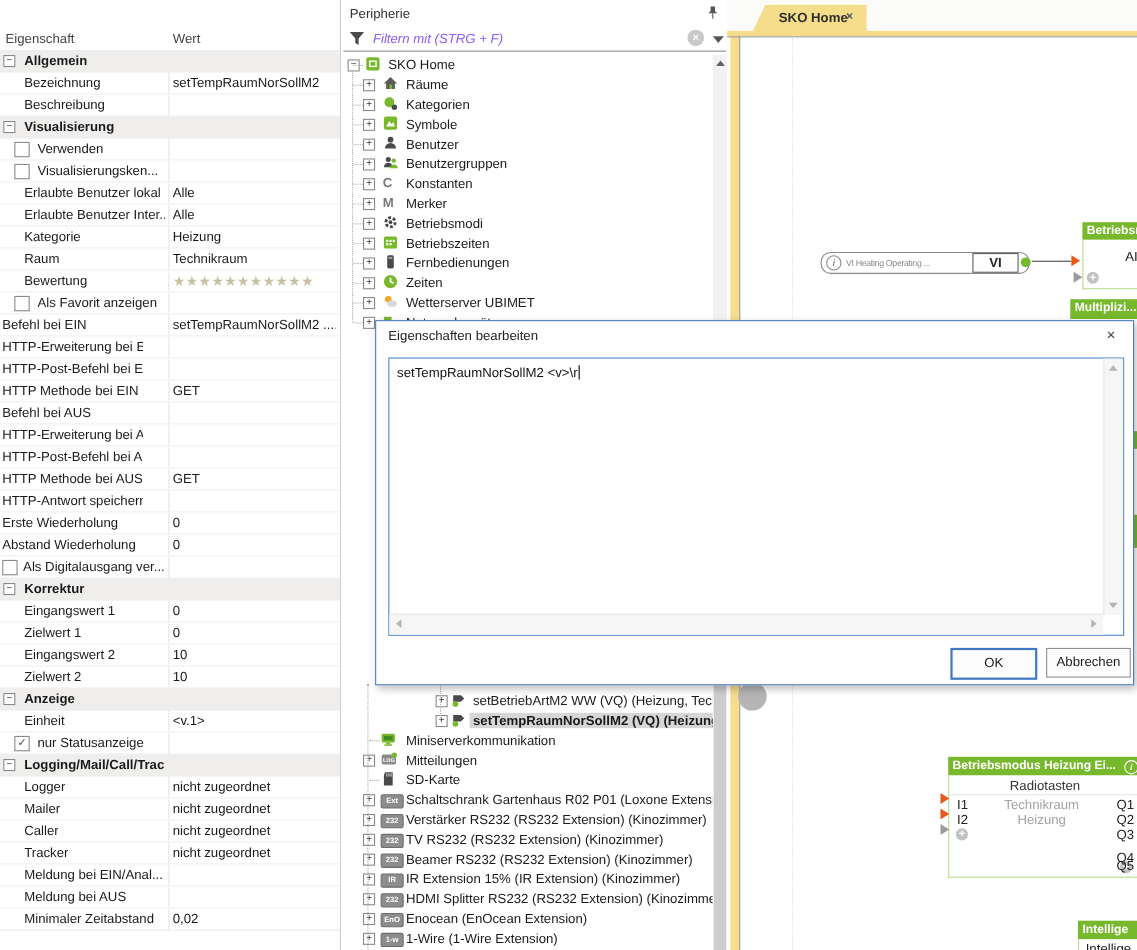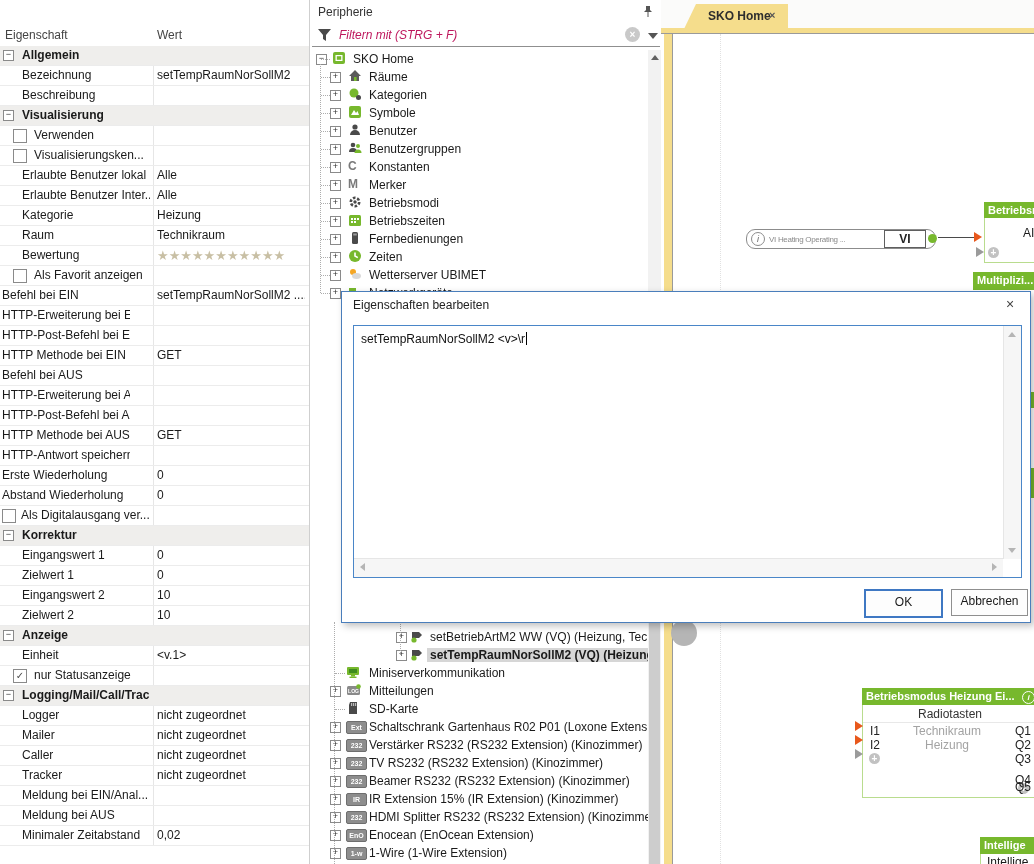--- a/index.html
+++ b/index.html
@@ -29,21 +29,21 @@
   .cb{position:absolute;top:3px;width:12px;height:12px;border:1px solid #8a8a8a;background:#fff;
       font-size:10px;line-height:11px;text-align:center;color:#4a4a4a;}
   .prow.chk .cb{left:13px;} .prow.chk .lbl{left:34px;}
   .prow.chkrt .cb{left:2px;} .prow.chkrt .lbl{left:21px;}
   .stars{color:#c8bfa4;font-size:13px;letter-spacing:0px;}
 
   
   #treepanel{left:312px;top:0;width:349px;height:864px;background:#fff;overflow:hidden;}
   #tp-title{position:absolute;left:6px;top:5px;color:#333;}
   #tp-filter{position:absolute;left:0;top:24px;width:348px;height:22px;border-bottom:1px solid #8f8f8f;}
-  #tp-filter .ph{position:absolute;left:27px;top:4px;font-style:italic;color:#be185d;}
+  #tp-filter .ph{position:absolute;left:27px;top:4px;font-style:italic;color:#8b5cf6;}
   #funnel{position:absolute;left:5px;top:4px;}
   #filter-clear{position:absolute;left:313px;top:3px;width:15px;height:15px;border-radius:50%;
       background:#c9c9c9;color:#fff;font-size:10px;line-height:15px;text-align:center;font-weight:bold;}
   #filter-caret{position:absolute;left:336px;top:9px;width:0;height:0;
       border-left:5px solid transparent;border-right:5px solid transparent;border-top:6px solid #555;}
   .trow{position:absolute;height:18px;left:0;width:336px;overflow:hidden;white-space:nowrap;}
   .trow .tlbl{position:absolute;top:2px;}
   .trow .tlbl.sel{background:#d6d6d6;font-weight:bold;padding:0 3px;margin-left:-3px;}
   .ticon{position:absolute;top:1px;width:16px;height:15px;display:inline-block;}
   .letter{font-weight:bold;color:#7a7a7a;font-size:12px;}

